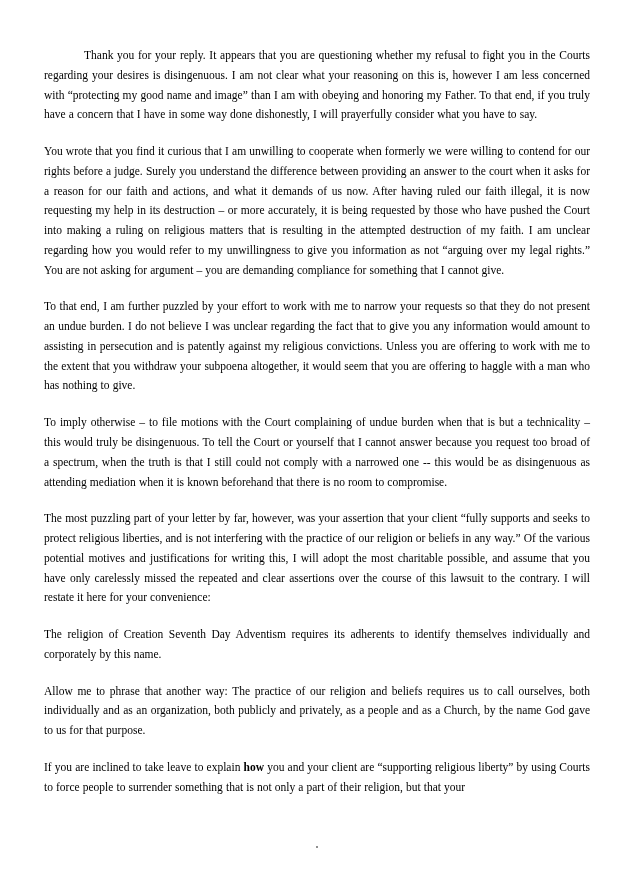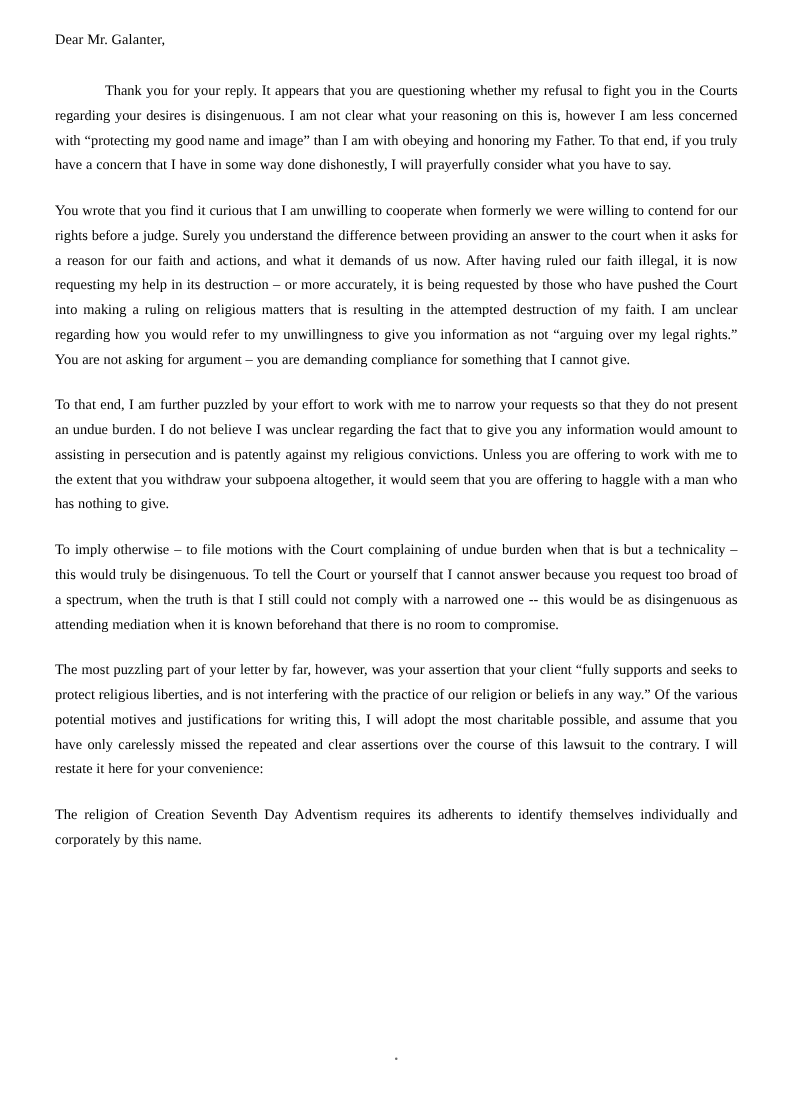--- a/index.html
+++ b/index.html
@@ -59,30 +59,31 @@
   }
   .u { }
   .b { font-weight: bold; }
 </style>
 </head>
 <body>
 
 <div class="page">
 
 
-  <div class="salutation">Dear Mr. Galanter,</div>
 
   <p class="body-par indent">Thank you for your reply.  It appears that you are questioning whether my refusal to fight you in the Courts regarding your desires is disingenuous.  I am not clear what your reasoning on this is, however I am less concerned with “protecting my good name and image” than I am with obeying and honoring my Father.  To that end, if you truly have a concern that I have in some way done dishonestly, I will prayerfully consider what you have to say.</p>
 
   <p class="body-par">You wrote that you find it curious that I am unwilling to cooperate when formerly we were willing to contend for our rights before a judge.  Surely you understand the difference between providing an answer to the court when it asks for a reason for our faith and actions, and what it demands of us now.  After having ruled our faith illegal, it is now requesting my help in its destruction – or more accurately, it is being requested by those who have pushed the Court into making a ruling on religious matters that is resulting in the attempted destruction of my faith.  I am unclear regarding how you would refer to my unwillingness to give you information as not “arguing over my legal rights.”  You are not asking for argument – you are demanding compliance for something that I cannot give.</p>
 
   <p class="body-par"><span>To that end, I am further puzzled by your effort to work with me to narrow your requests so that they do not present an undue burden.  I do not believe I was unclear regarding the fact that to give you <span class="u">any</span> information would amount to assisting in persecution and is patently against my religious convictions.  Unless you are offering to work with me to the extent that you withdraw your subpoena altogether, it would seem that you are offering to haggle with a man who has nothing to give.</span></p>
 
   <p class="body-par">To imply otherwise – to file motions with the Court complaining of undue burden when that is but a technicality – this would truly be disingenuous.  To tell the Court or yourself that I cannot answer because you request too broad of a spectrum, when the truth is that I still could not comply with a narrowed one -- this would be as disingenuous as attending mediation when it is known beforehand that there is no room to compromise.</p>
 
   <p class="body-par">The most puzzling part of your letter by far, however, was your assertion that your client “fully supports and seeks to protect religious liberties, and is not interfering with the practice of our religion or beliefs in any way.”  Of the various potential motives and justifications for writing this, I will adopt the most charitable possible, and assume that you have only carelessly missed the repeated and clear assertions over the course of this lawsuit to the contrary.  I will restate it here for your convenience:</p>
 
   <p class="body-par">The religion of Creation Seventh Day Adventism requires its adherents to identify themselves individually and corporately by this name.</p>
 
+  <p class="body-par">Allow me to phrase that another way: The practice of our religion and beliefs requires us to call ourselves, both individually and as an organization, both publicly and privately,  as a people and as a Church, by the name God gave to us for that purpose.</p>
 
+  <p class="body-par"><span>If you are inclined to take leave to explain <span class="b">how</span> you and your client are “supporting religious liberty” by using Courts to force people to surrender something that is not only a part of their religion, but that your</span></p>
 
   <div class="center-dot"></div>
 </div>
 
 </body></html>

